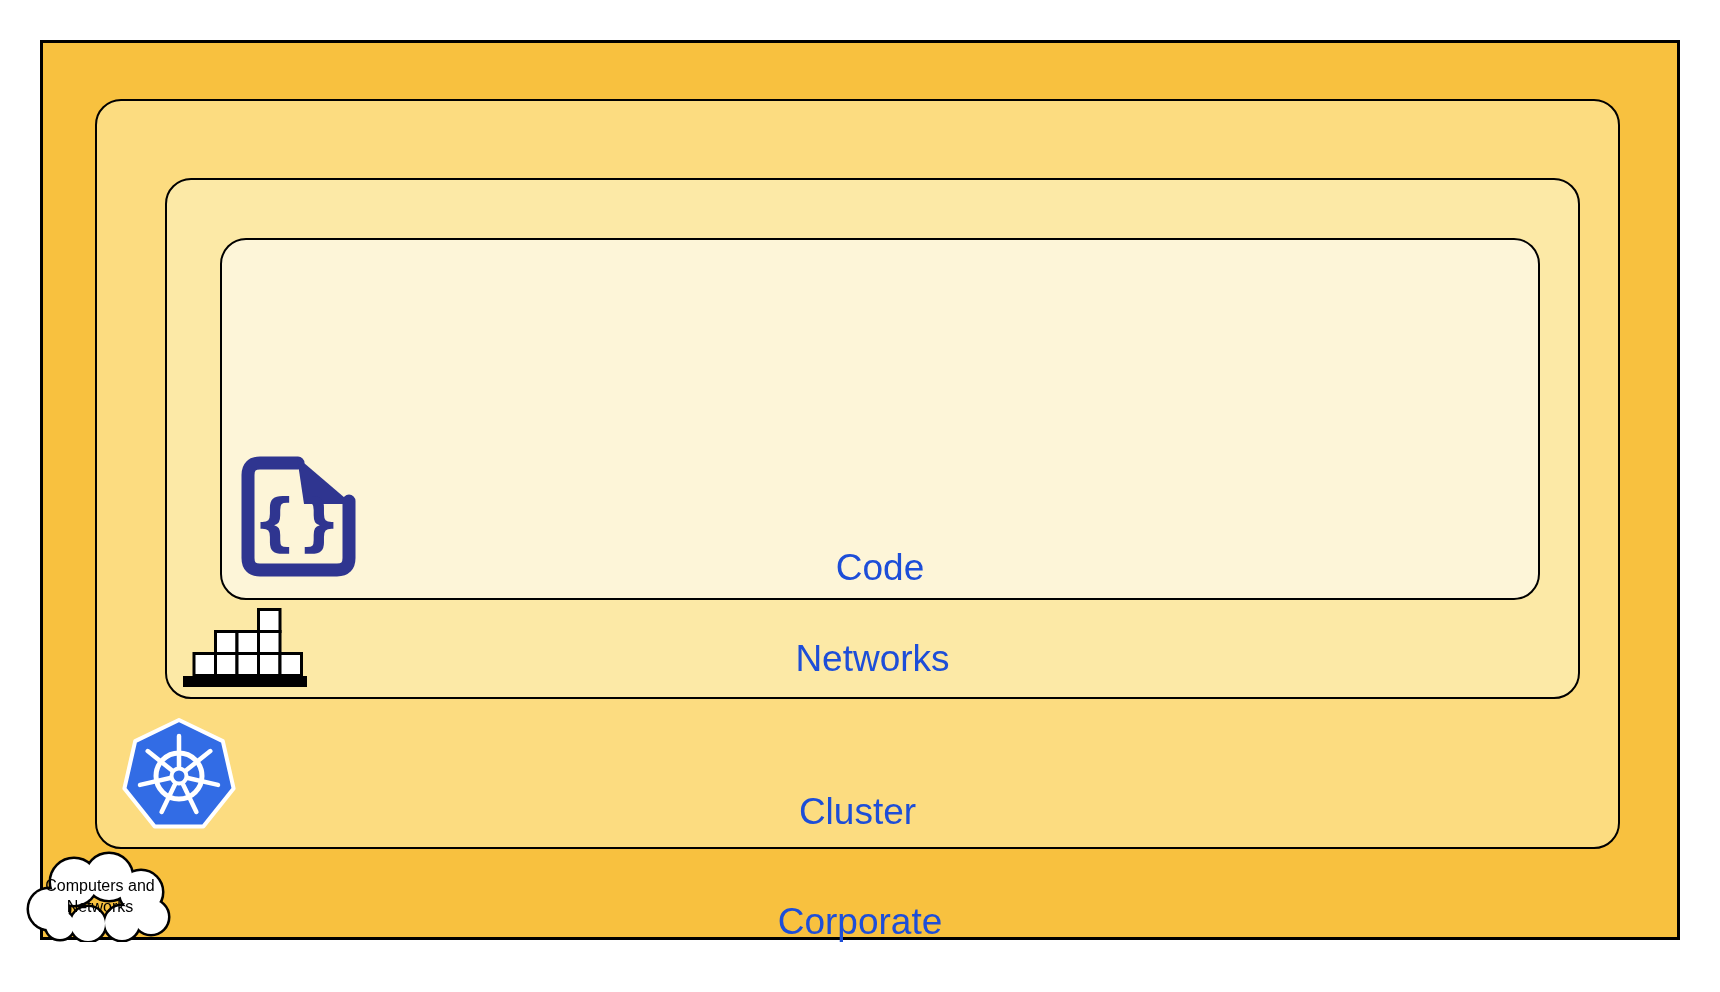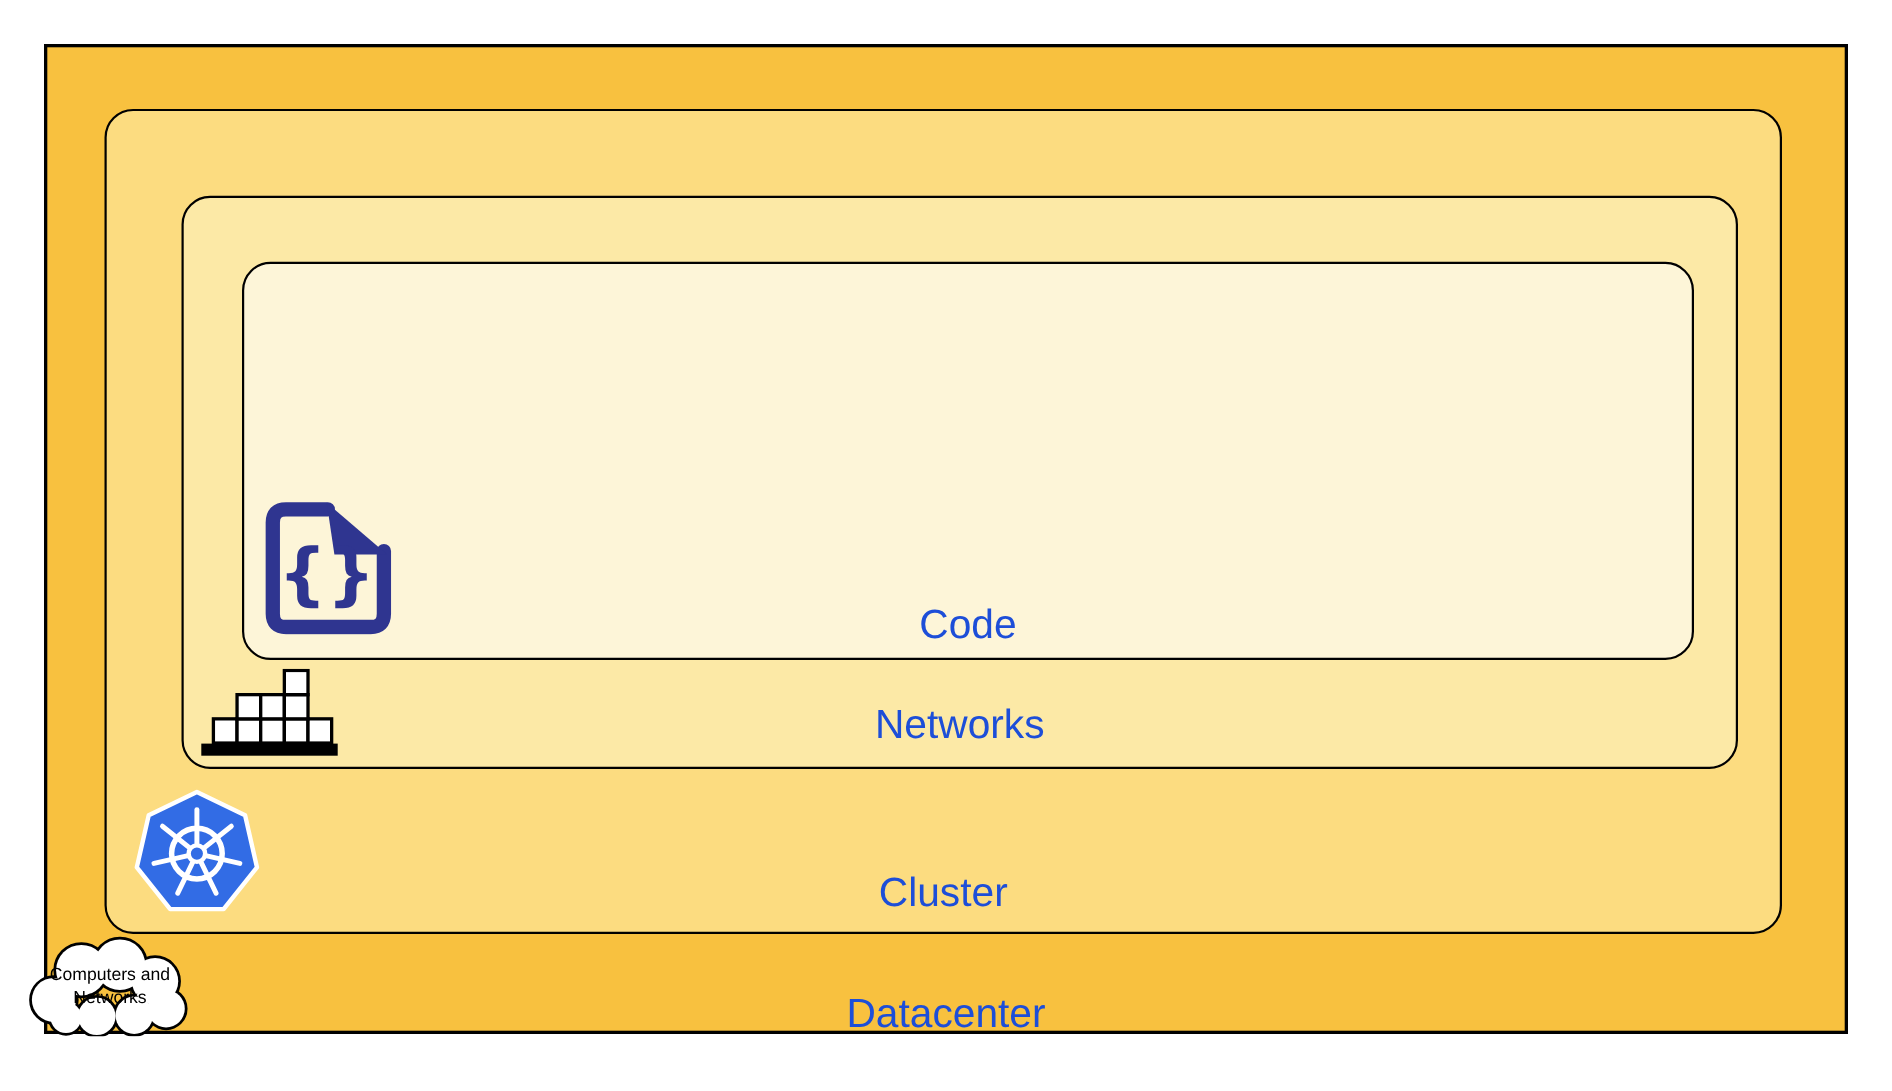--- a/index.html
+++ b/index.html
@@ -30,21 +30,21 @@
   .cloud-text{font-family:"Liberation Sans",sans-serif;font-size:16px;fill:#000;}
   .brace-text{font-family:"DejaVu Sans",sans-serif;font-weight:bold;}
 </style>
 </head>
 <body>
 
 <div id="canvas">
 
   <div class="layer layer-datacenter">
     <div class="layer-label label-datacenter">
-      <div>Datacenter</div>
+      <div>Corporate</div>
     </div>
   </div>
 
   <div class="layer layer-cluster">
     <div class="layer-label label-cluster">Cluster</div>
   </div>
 
   <div class="layer layer-container">
     <div class="layer-label label-container">Networks</div>
   </div>

